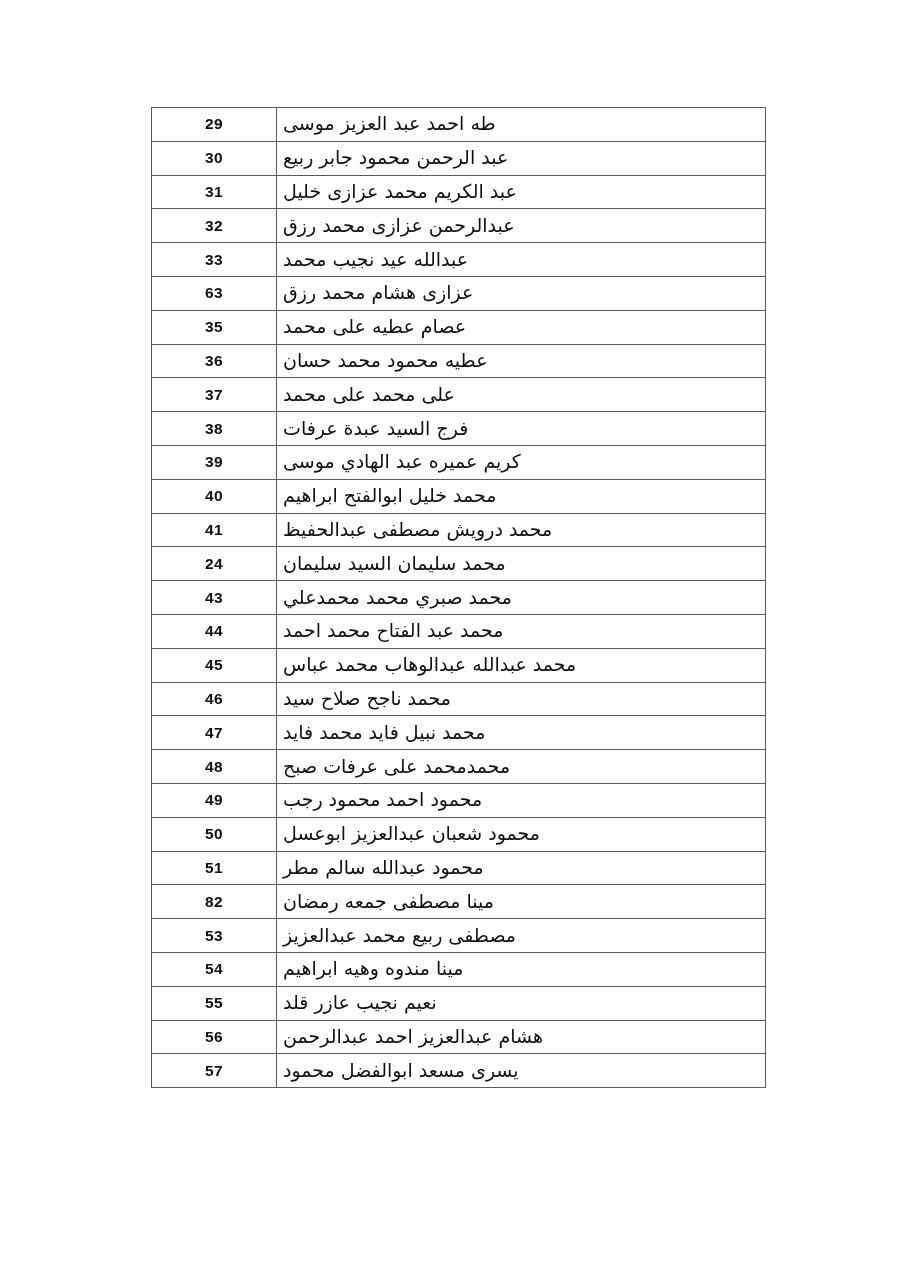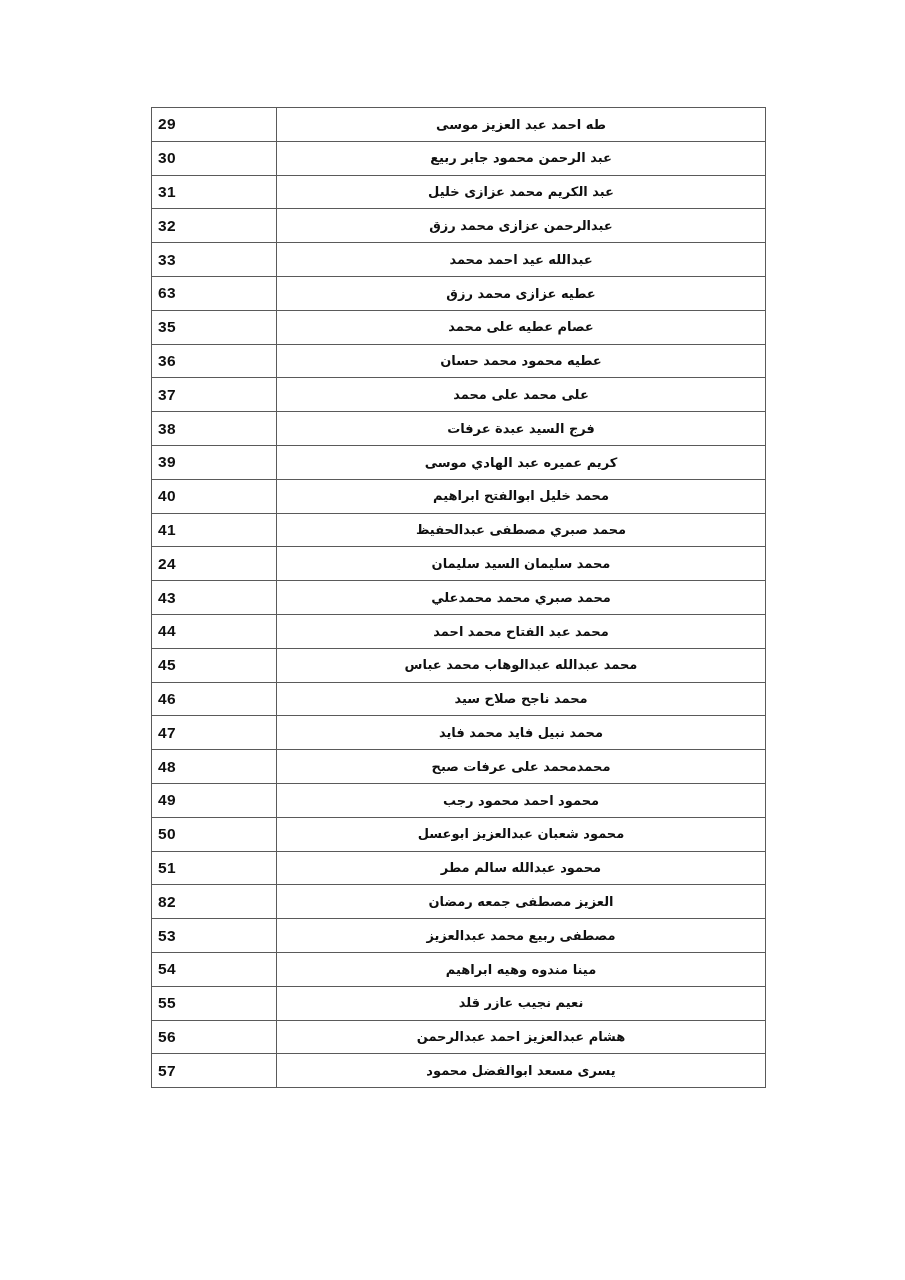--- a/index.html
+++ b/index.html
@@ -42,30 +42,31 @@
     vertical-align: middle;
     color: #101010;
     background: #ffffff;
   }
   
   table.name-table {
     border: 1px solid #2b2b2b;
   }
 
   td.cell-name {
-    text-align: center;
+    text-align: left;
     direction: rtl;
-    font-size: 13px;
-    font-weight: 700;
+    font-size: 19px;
+    font-weight: 400;
     letter-spacing: 0px;
     white-space: nowrap;
     padding-right: 8px;
     line-height: 1.05;
   }
   td.cell-num {
+    text-align: center;
     direction: ltr;
     font-size: 15.5px;
     font-weight: 700;
     font-family: "Liberation Sans", sans-serif;
     letter-spacing: 0.3px;
   }
 </style>
 </head>
 <body>
 
@@ -87,25 +88,25 @@
           </tr>
           <tr>
             <td class="cell-name">عبد الكريم محمد عزازى خليل</td>
             <td class="cell-num">31</td>
           </tr>
           <tr>
             <td class="cell-name">عبدالرحمن عزازى محمد رزق</td>
             <td class="cell-num">32</td>
           </tr>
           <tr>
-            <td class="cell-name">عبدالله عيد احمد محمد</td>
+            <td class="cell-name">عبدالله عيد نجيب محمد</td>
             <td class="cell-num">33</td>
           </tr>
           <tr>
-            <td class="cell-name">عطيه عزازى محمد رزق</td>
+            <td class="cell-name">عزازى هشام محمد رزق</td>
             <td class="cell-num">63</td>
           </tr>
           <tr>
             <td class="cell-name">عصام عطيه على محمد</td>
             <td class="cell-num">35</td>
           </tr>
           <tr>
             <td class="cell-name">عطيه محمود محمد حسان</td>
             <td class="cell-num">36</td>
           </tr>
@@ -119,21 +120,21 @@
           </tr>
           <tr>
             <td class="cell-name">كريم عميره عبد الهادي موسى</td>
             <td class="cell-num">39</td>
           </tr>
           <tr>
             <td class="cell-name">محمد خليل ابوالفتح ابراهيم</td>
             <td class="cell-num">40</td>
           </tr>
           <tr>
-            <td class="cell-name">محمد صبري مصطفى عبدالحفيظ</td>
+            <td class="cell-name">محمد درويش مصطفى عبدالحفيظ</td>
             <td class="cell-num">41</td>
           </tr>
           <tr>
             <td class="cell-name">محمد سليمان السيد سليمان</td>
             <td class="cell-num">24</td>
           </tr>
           <tr>
             <td class="cell-name">محمد صبري محمد محمدعلي</td>
             <td class="cell-num">43</td>
           </tr>
@@ -163,21 +164,21 @@
           </tr>
           <tr>
             <td class="cell-name">محمود شعبان عبدالعزيز ابوعسل</td>
             <td class="cell-num">50</td>
           </tr>
           <tr>
             <td class="cell-name">محمود عبدالله سالم مطر</td>
             <td class="cell-num">51</td>
           </tr>
           <tr>
-            <td class="cell-name">العزيز مصطفى جمعه رمضان</td>
+            <td class="cell-name">مينا مصطفى جمعه رمضان</td>
             <td class="cell-num">82</td>
           </tr>
           <tr>
             <td class="cell-name">مصطفى ربيع محمد عبدالعزيز</td>
             <td class="cell-num">53</td>
           </tr>
           <tr>
             <td class="cell-name">مينا مندوه وهيه ابراهيم</td>
             <td class="cell-num">54</td>
           </tr>

